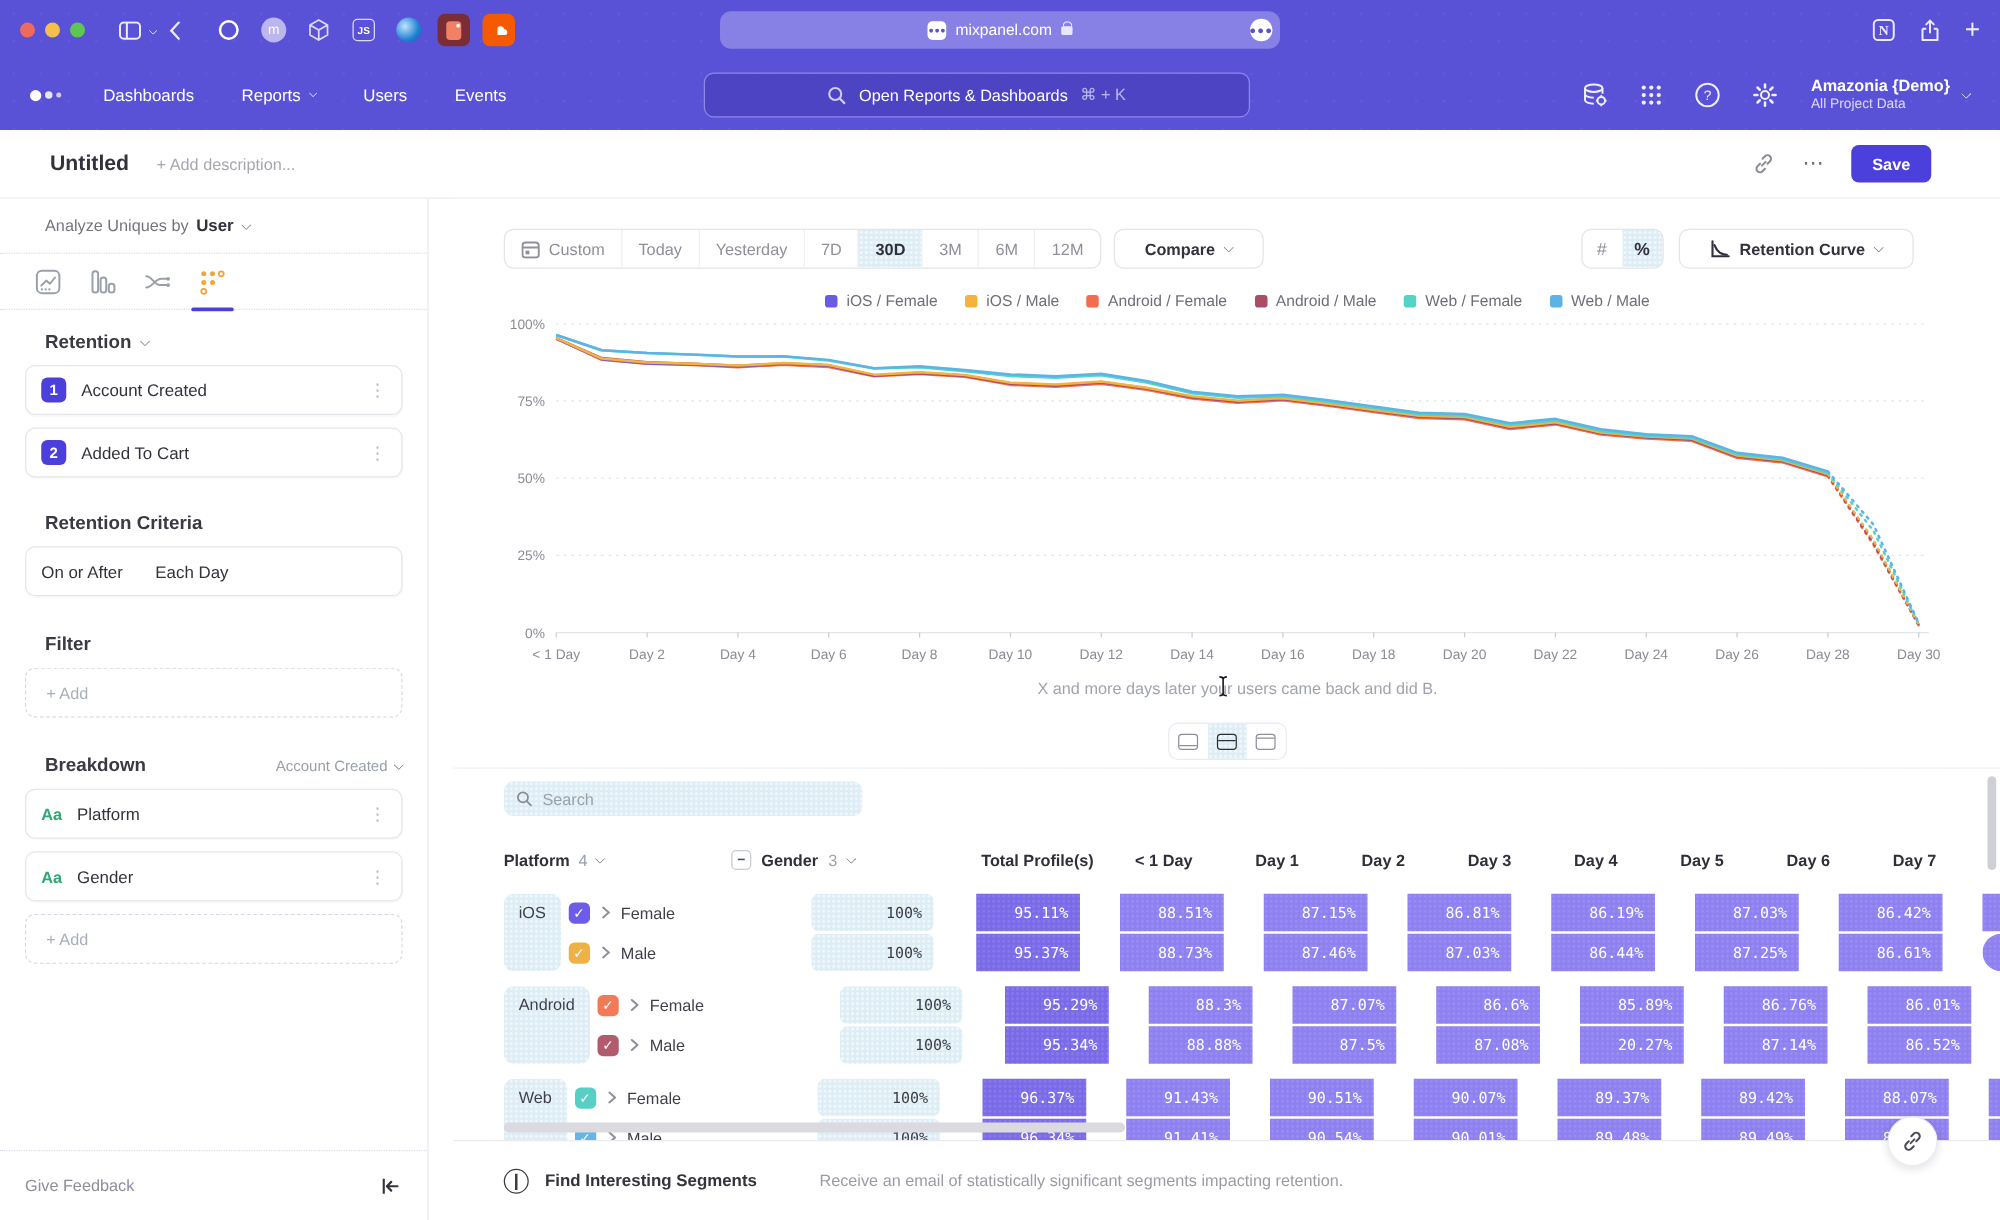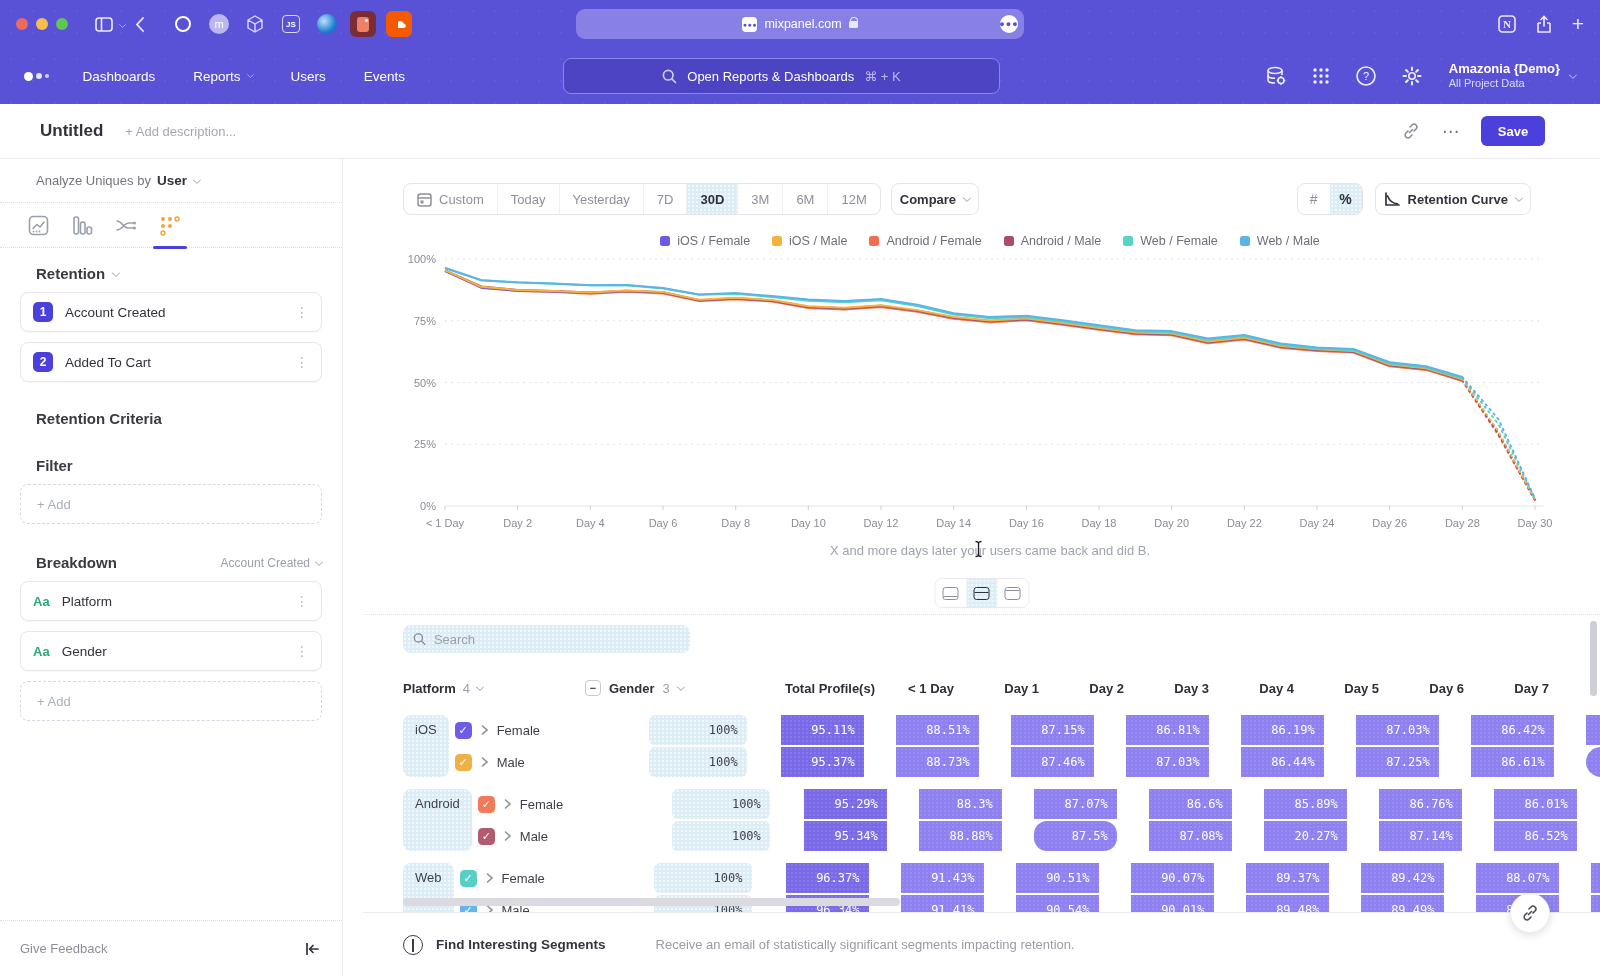--- a/index.html
+++ b/index.html
@@ -98,21 +98,21 @@
 
   
   .toolbar { position:absolute; top:24px; left:40px; right:69px; display:flex; align-items:center; }
   .range-group { display:inline-flex; height:32px; border:1px solid #e4e4ea; border-radius:8px; overflow:hidden; background:#fff; }
   .range-item { display:flex; align-items:center; gap:7px; padding:0 13px; font-size:13px; color:#8f8f9b;
     cursor:pointer; border-left:1px solid #f0f0f4; }
   .range-item:first-child { border-left:none; }
   .range-item.active { color:#2f2f3a; font-weight:700; background-color:#ddedf5;
     background-image:radial-gradient(rgba(255,255,255,.6) 1px, transparent 1.3px); background-size:4px 4px; }
   .btn { height:32px; border:1px solid #e4e4ea; border-radius:8px; background:#fff; display:inline-flex;
-    align-items:center; gap:8px; padding:0 8px; font-size:13px; font-weight:600; color:#32323c; cursor:pointer; font-family:inherit; }
+    align-items:center; gap:8px; padding:0 24px; font-size:13px; font-weight:600; color:#32323c; cursor:pointer; font-family:inherit; }
   .btn .cv { color:#8f8f9b; margin-top:-2px; }
   .np-group { display:inline-flex; height:32px; border:1px solid #e4e4ea; border-radius:8px; overflow:hidden; margin-left:auto; }
   .np-item { width:32px; display:flex; align-items:center; justify-content:center; font-size:14px; color:#8f8f9b; cursor:pointer; }
   .np-item.active { color:#2f2f3a; font-weight:600; background-color:#ddedf5;
     background-image:radial-gradient(rgba(255,255,255,.6) 1px, transparent 1.3px); background-size:4px 4px; }
 
   
   .legend { position:absolute; top:75px; left:82px; width:1090px; display:flex; justify-content:center; gap:22px; }
   .lg-item { display:flex; align-items:center; gap:7px; font-size:12.5px; color:#6e6e7a; }
   .lg-sw { width:10px; height:10px; border-radius:2.5px; }
@@ -414,20 +414,24 @@
         </div>
         <div class="card">
           <span class="badge">2</span>
           <span class="lbl">Added To Cart</span>
           <span class="kebab">⋮</span>
         </div>
       </div>
 
     <div class="sb-h" style="margin-top:28px">
       <span>Retention Criteria</span>
+    </div>
+    <div class="card">
+      <span style="font-size:13.5px;color:#32323c">On or After</span>
+      <span style="font-size:13.5px;color:#32323c;margin-left:26px">Each Day</span>
     </div>
 
     <div class="sb-h" style="margin-top:30px">
       <span>Filter</span>
     </div>
     <div class="add-card">+ Add</div>
 
     <div class="sb-h" style="margin-top:30px">
       <span>Breakdown</span>
       <span class="right">
@@ -707,21 +711,21 @@
                   <span class="g-chev">
                     <svg width="7" height="10" viewBox="0 0 7 10">
                       <path d="M1.5 1 L6 5 L1.5 9" fill="none" stroke="#8f8f9b" stroke-width="1.6" stroke-linecap="round"></path>
                     </svg>
                   </span>
                   <span class="g-lbl">Male</span>
                 </span>
                 <span class="tot-cell hatch mono">100%</span>
                 <span class="day-cell mono" style="background-color: rgb(123, 106, 232);">95.34%</span>
                 <span class="day-cell mono" style="background-color: rgb(142, 128, 240);">88.88%</span>
-                <span class="day-cell mono" style="background-color: rgb(142, 128, 240); border-radius: 13px;">87.5%</span>
+                <span class="day-cell mono" style="background-color: rgb(142, 128, 240);">87.5%</span>
                 <span class="day-cell mono" style="background-color: rgb(142, 128, 240);">87.08%</span>
                 <span class="day-cell mono" style="background-color: rgb(142, 128, 240);">20.27%</span>
                 <span class="day-cell mono" style="background-color: rgb(142, 128, 240);">87.14%</span>
                 <span class="day-cell mono" style="background-color: rgb(142, 128, 240);">86.52%</span>
                 <span class="day-cell mono" style="background-color: rgb(142, 128, 240);">83.22%</span>
               </div>
             </div>
           </div>
           <div class="t-group">
             <div class="pf-cell hatch">Web</div>

